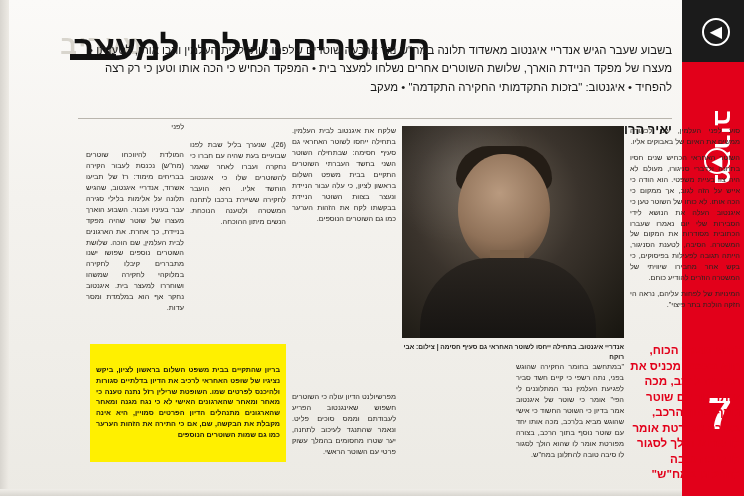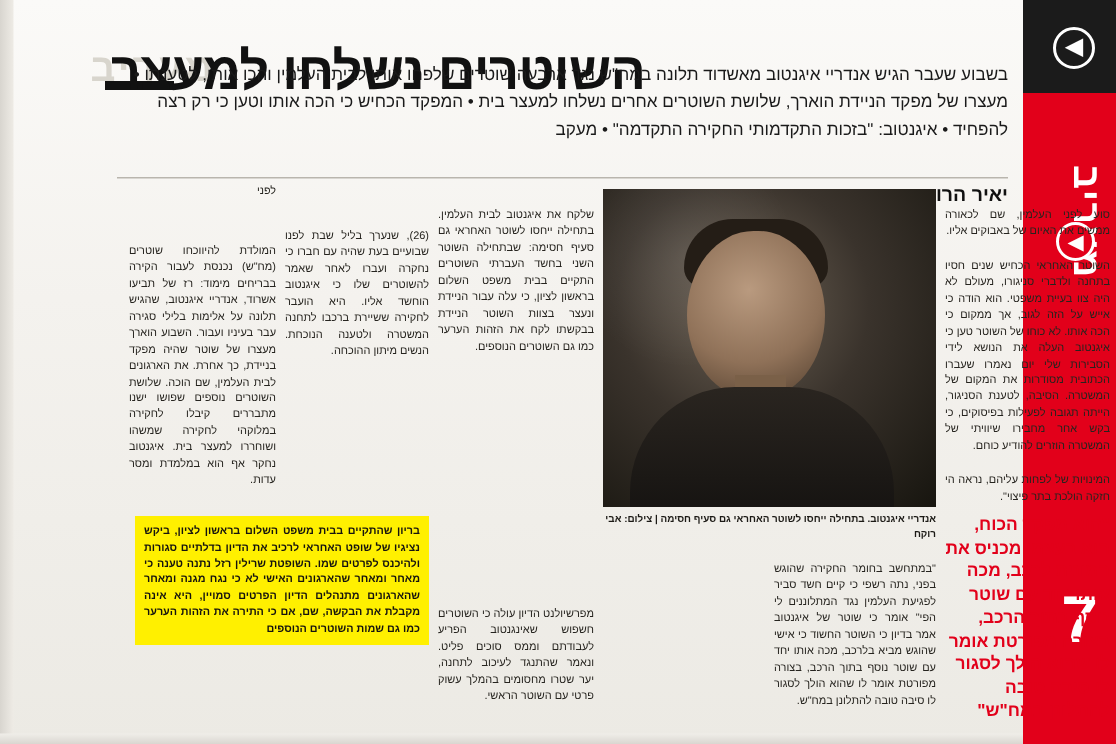--- a/index.html
+++ b/index.html
@@ -176,21 +176,21 @@
   }
   
   .col {
     position: absolute;
     text-align: justify;
     font-size: 7.3px;
     line-height: 1.5;
     color: #26241f;
     direction: rtl;
   }
-  .col p { margin: 12px 0 5px 0; }
+  .col p { margin: 0 0 5px 0; }
   
   #col-a { top: 126px; right: 4px;   width: 110px; } 
   #col-b { top: 126px; right: 120px; width: 108px; }
   #col-d { top: 126px; right: 348px; width: 104px; }
   #col-e { top: 140px; right: 458px; width: 96px;  }
   #col-f { top: 150px; right: 560px; width: 98px;  }
   #col-g { top: 392px; right: 348px; width: 104px; }
   
   .photo {
     position: absolute;
@@ -256,21 +256,21 @@
     text-align: right;
     font-weight: bold;
   }
   
   .hl-box {
     position: absolute;
     top: 344px;
     right: 458px;
     width: 196px;
     background: #fff000;
-    padding: 5px 6px;
+    padding: 21px 6px;
     box-sizing: border-box;
     font-size: 7.2px;
     line-height: 1.5;
     color: #15130f;
     text-align: justify;
     font-weight: bold;
   }
   
   .pullquote {
     position: absolute;

